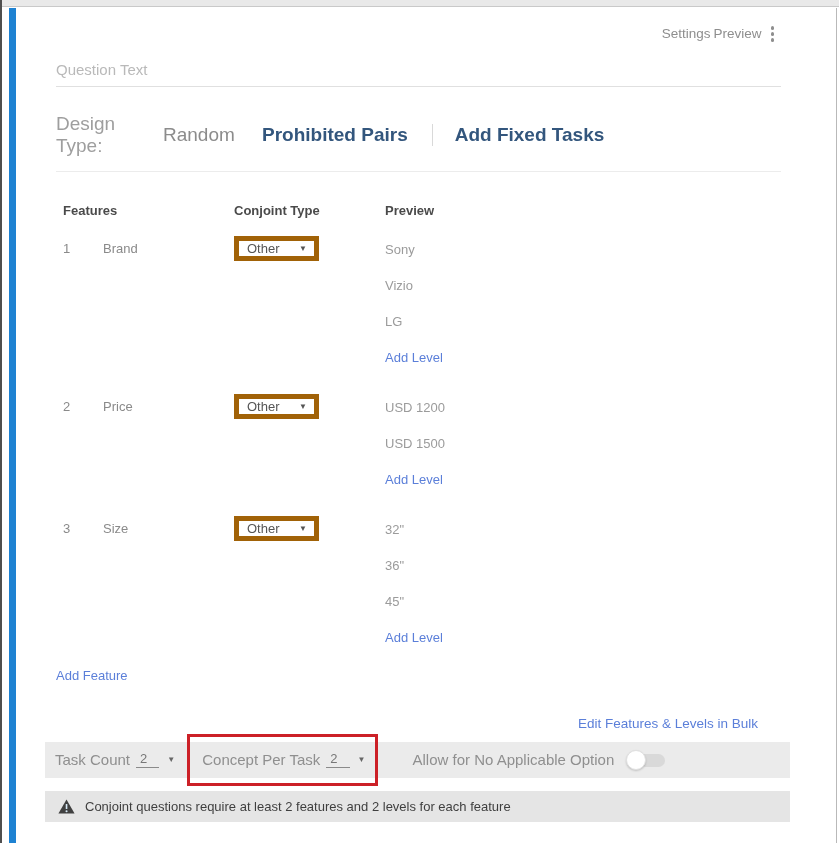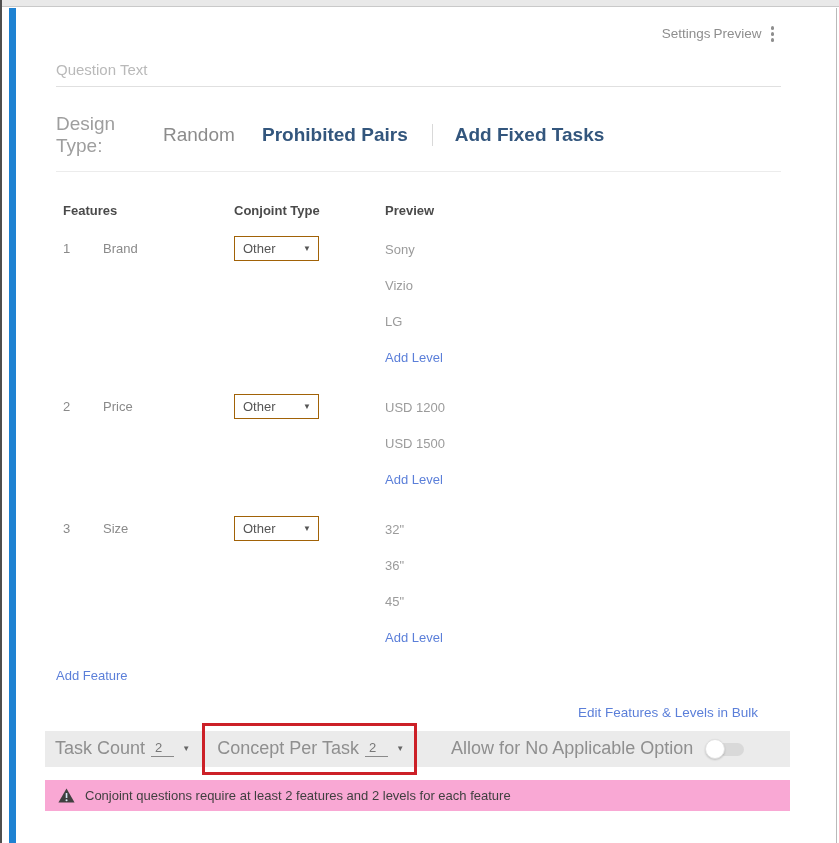--- a/index.html
+++ b/index.html
@@ -28,46 +28,46 @@
   .navy-link { color:#33567d; font-weight:bold; cursor:pointer; }
   .design-divider { width:1px; height:22px; background:#d9d9d9; margin:0 22px 0 24px; }
   .design-underline { width:725px; margin:14px 0 0 40px; border-bottom:1px solid #ececec; }
 
   .thead { display:grid; grid-template-columns:171px 151px 1fr; margin:31px 0 0 47px; }
   .thead div { font-size:13px; font-weight:bold; color:#4a4a4a; }
 
   .frow { display:grid; grid-template-columns:40px 131px 151px 1fr; margin:14px 0 0 47px; }
   .c-idx  { font-size:13px; color:#8a8a8a; padding-top:9px; }
   .c-name { font-size:13px; color:#8a8a8a; padding-top:9px; }
-  .select { width:85px; height:25px; border:1px solid #a16207; background:#fff; display:flex; align-items:center;
+  .select { width:85px; height:25px; border:5px solid #a16207; background:#fff; display:flex; align-items:center;
             justify-content:space-between; padding:0 7px 0 8px; margin-top:4px; cursor:pointer; }
   .select .val { font-size:13px; color:#555; }
   .select .caret { font-size:8px; color:#555; }
   .level { height:36px; display:flex; align-items:center; font-size:13px; color:#9b9b9b; }
   .add-level { height:36px; display:flex; align-items:center; }
   .blue-link { color:#5b7fd9; font-size:13px; cursor:pointer; text-decoration:none; }
 
   .add-feature-row { margin:10px 0 0 40px; }
-  .bulk-row { display:flex; justify-content:flex-end; padding-right:78px; margin-top:21px;text-align:center; }
+  .bulk-row { display:flex; justify-content:flex-end; padding-right:78px; margin-top:32px;text-align:center; }
   .bulk-row .blue-link { font-size:13.5px; }
 
   .control-bar { display:flex; align-items:center; margin:11px 0 0 29px; width:745px; height:36px; background:#ebebeb; }
-  .ctrl-label { font-size:18px; color:#8f8f8f; }
+  .ctrl-label { font-size:15px; color:#8f8f8f; }
   .ctrl-value { font-size:13px; color:#777; border-bottom:1px solid #8a8a8a; padding:0 12px 1px 4px; margin-left:6px; }
   .ctrl-caret { font-size:8px; color:#666; margin-left:8px; }
   .task-count { display:flex; align-items:center; margin-left:10px; cursor:pointer; }
   .concept-box { display:flex; align-items:center; border:3px solid #cc2027; height:52px; padding:0 10px 0 12px;
                  margin-left:12px; cursor:pointer; }
   .allow-label { margin-left:34px; }
   .toggle { position:relative; width:40px; height:20px; margin-left:12px; cursor:pointer; }
   .toggle .track { position:absolute; left:13px; top:4px; width:26px; height:13px; border-radius:7px; background:#d9d9d9; }
   .toggle .knob  { position:absolute; left:0; top:0; width:20px; height:20px; border-radius:50%; background:#fff;
                    border:1px solid #e0e0e0; box-shadow:0 1px 2px rgba(0,0,0,0.18); }
 
-  .notice-bar { display:flex; align-items:center; margin:13px 0 0 29px; width:745px; height:31px; background:#f9a8d4; }
+  .notice-bar { display:flex; align-items:center; margin:13px 0 0 29px; width:745px; height:31px; background:#e5e5e5; }
   .notice-icon { margin:0 10px 0 13px; display:flex; align-items:center; }
   .notice-text { font-size:13px; color:#3f3f3f; }
 </style>
 </head>
 <body>
 
 <div class="page">
   <div class="edge-dark"></div>
   <div class="topstrip"></div>
   <div class="bluestripe"></div>

